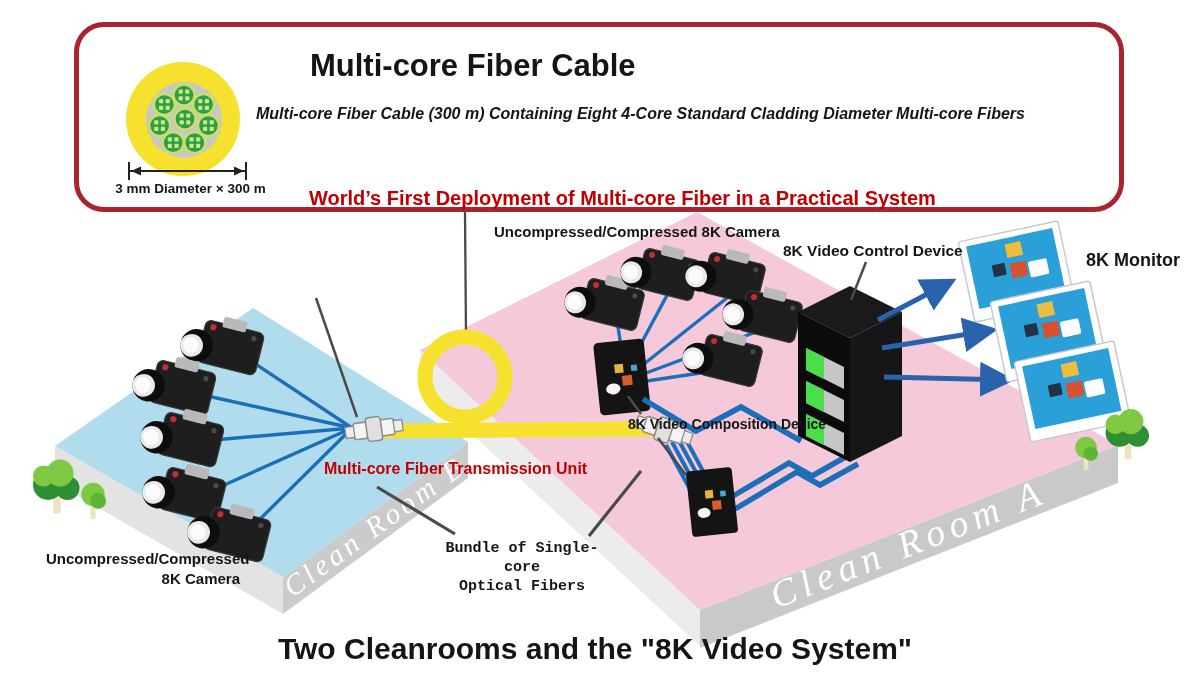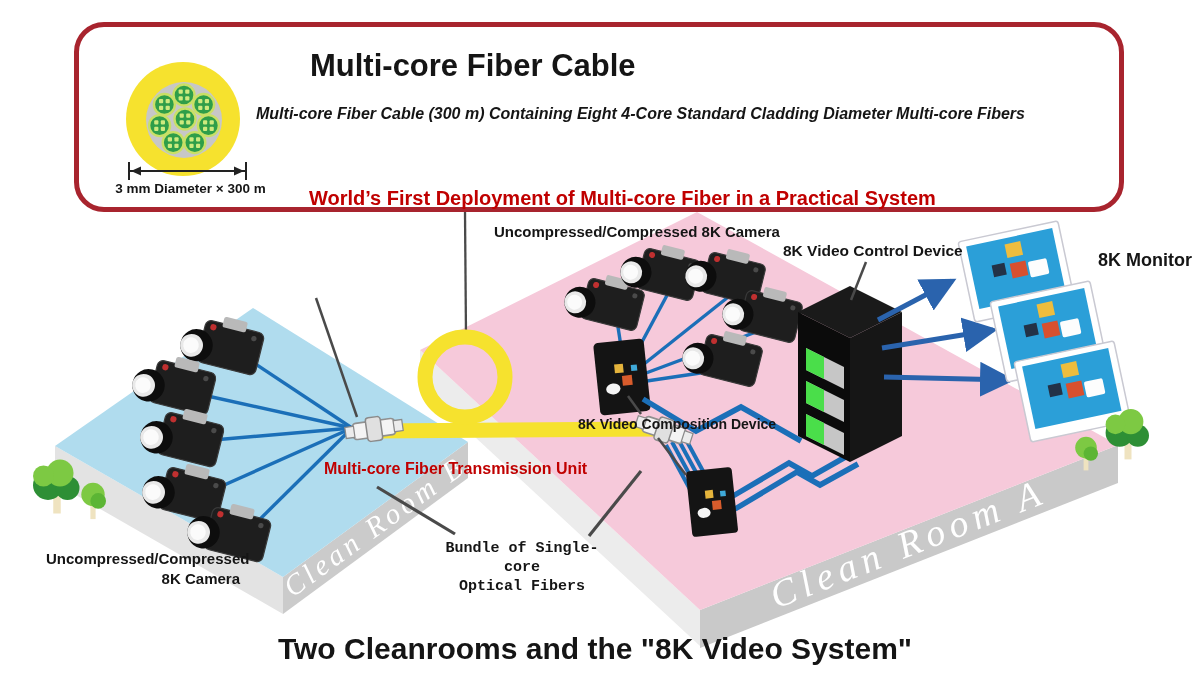--- a/index.html
+++ b/index.html
@@ -10,22 +10,22 @@
   #scene{position:absolute;left:0;top:0;width:1200px;height:700px;z-index:2;pointer-events:none;}
   .lbl{position:absolute;font-weight:bold;color:#151515;white-space:nowrap;z-index:3;}
   .red{color:#c00000;}
   #lbl-box-title{left:310px;top:48px;font-size:31px;text-align:center;}
   #lbl-box-desc{left:256px;top:105px;font-size:16px;font-style:italic;}
   #lbl-box-highlight{left:309px;top:143px;font-size:20px;margin-top:44px;}
   #lbl-dimension{left:108px;top:181px;width:165px;text-align:center;font-size:13.5px;}
   #lbl-mux{left:62px;top:272px;font-size:16.5px;}
   #lbl-cam-a{left:494px;top:223px;font-size:15px;}
   #lbl-control{left:783px;top:242px;font-size:15.5px;}
-  #lbl-monitor{left:1086px;top:250px;font-size:18px;margin-left:12px;}
-  #lbl-composition{left:578px;top:416px;font-size:14px;}
+  #lbl-monitor{left:1086px;top:250px;font-size:18px;}
+  #lbl-composition{left:628px;top:416px;font-size:14px;}
   #lbl-transmission{left:324px;top:460px;font-size:16px;}
   #lbl-bundle{left:430px;top:540px;width:184px;text-align:center;font-size:15px;white-space:normal;line-height:1.25;font-family:Liberation Mono, monospace;}
   #lbl-cam-b{left:46px;top:549px;width:194px;text-align:right;font-size:15px;white-space:normal;line-height:1.3;}
   #lbl-caption{left:0;top:632px;width:1190px;text-align:center;font-size:30px;}
   .roomtext{font-family:"Liberation Serif",serif;font-style:italic;fill:#ffffff;}
 </style>
 </head>
 <body>
 
 <div id="stage">

